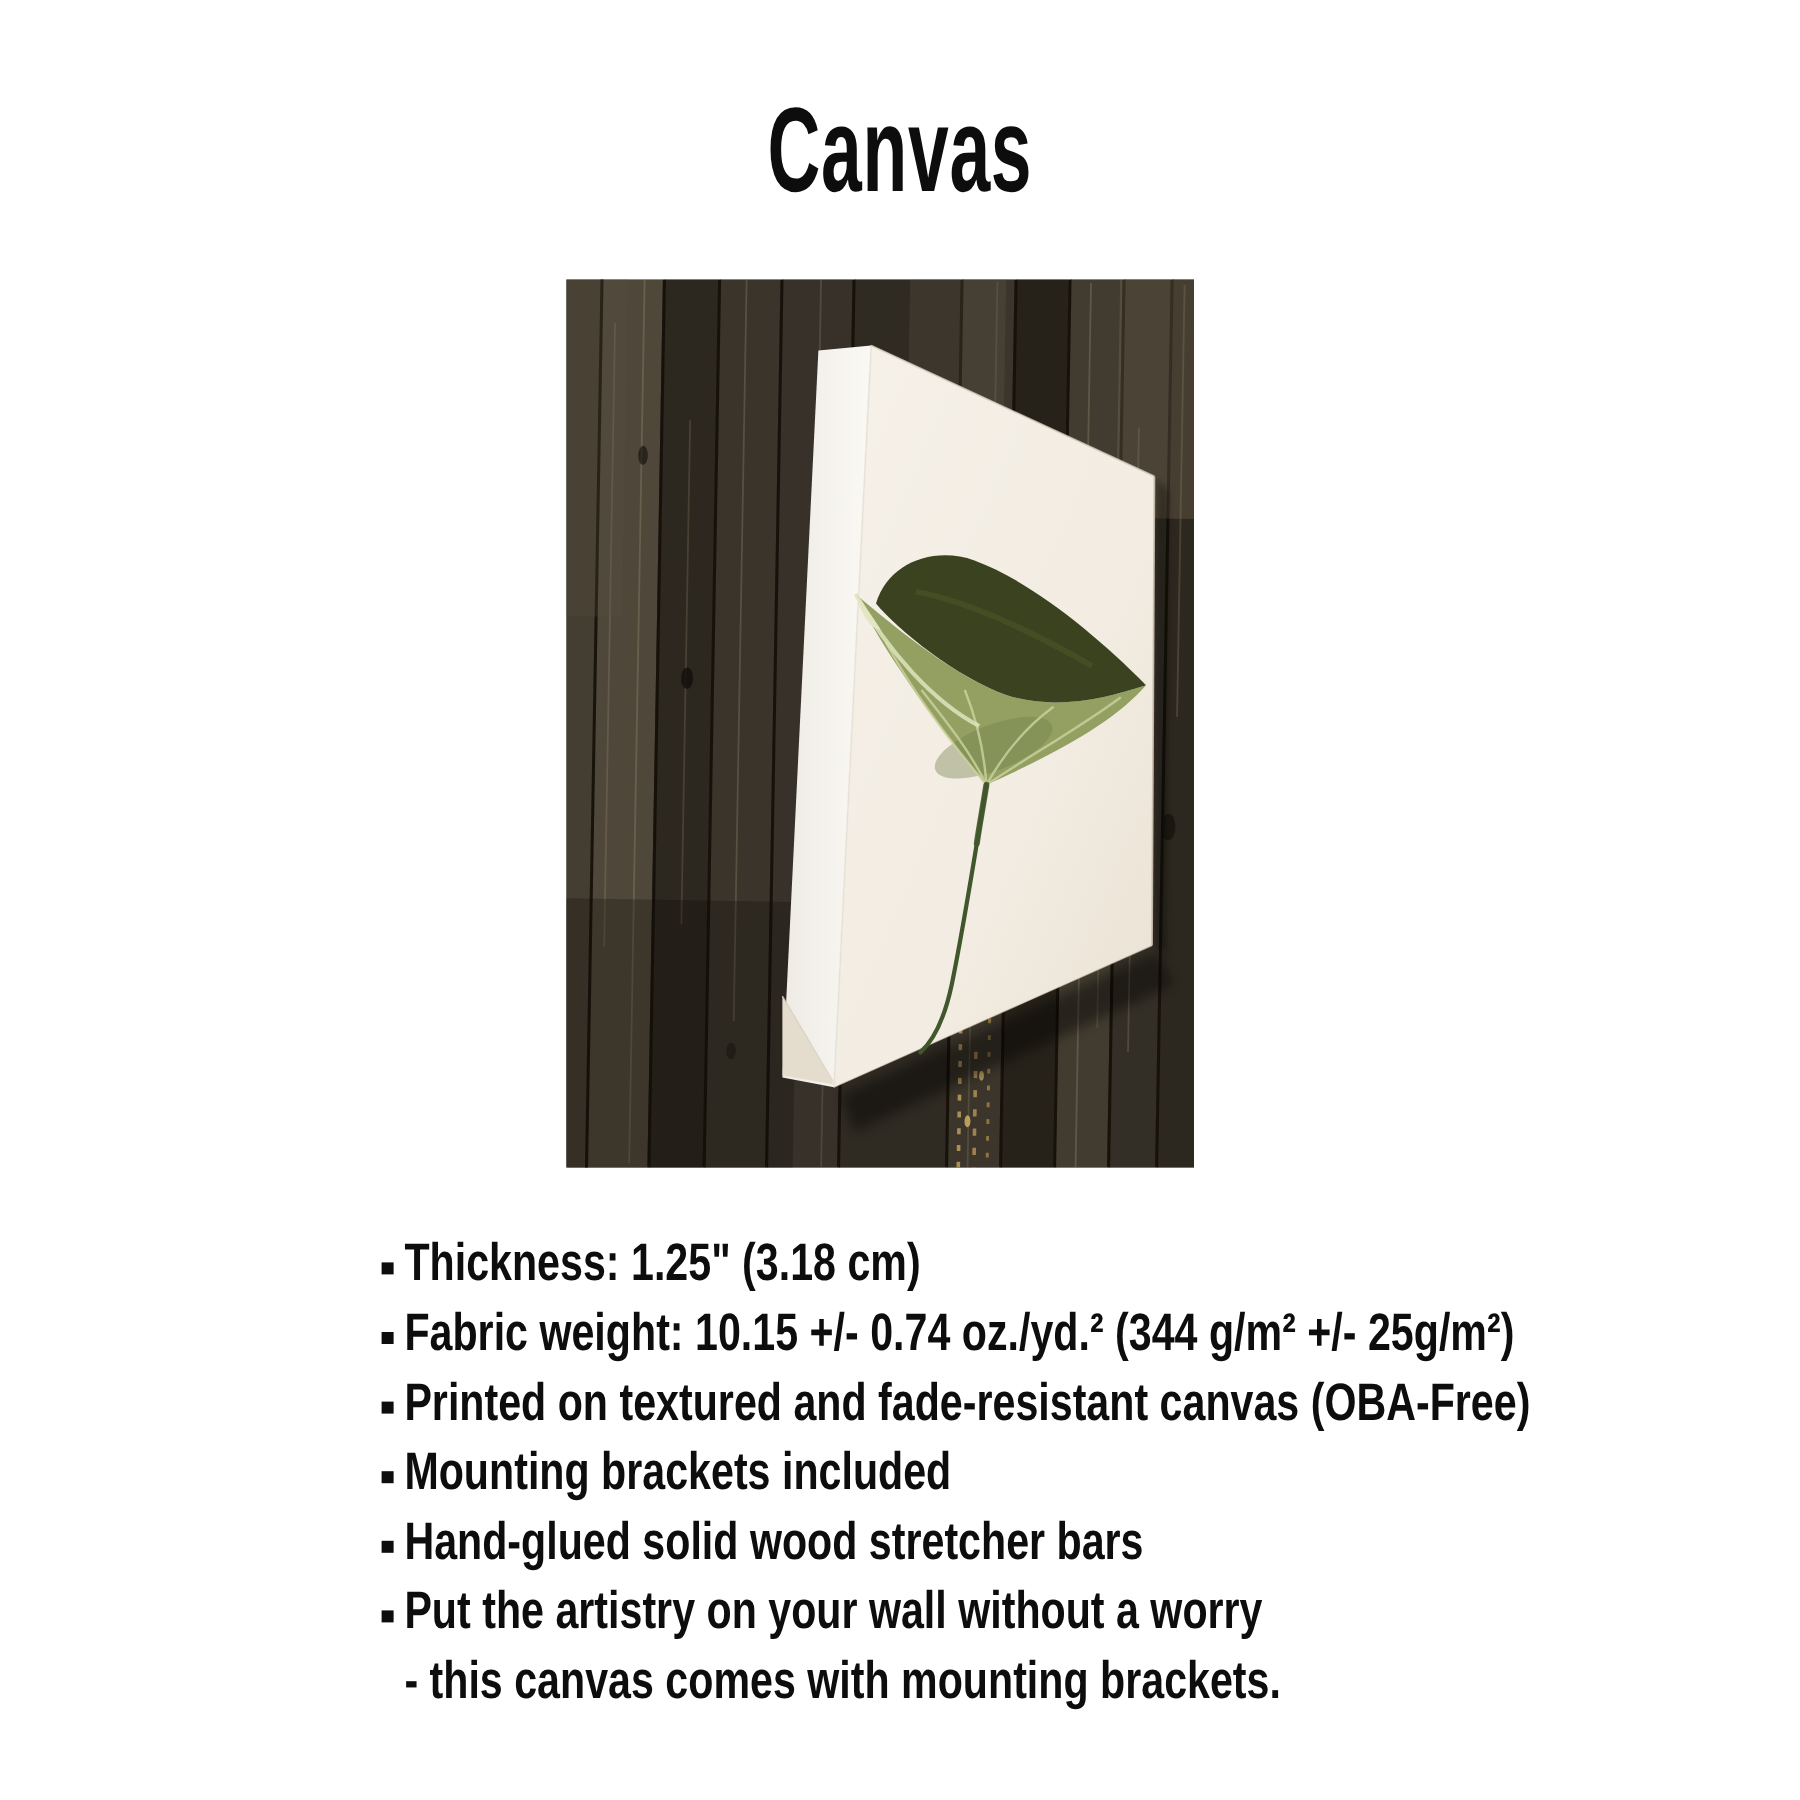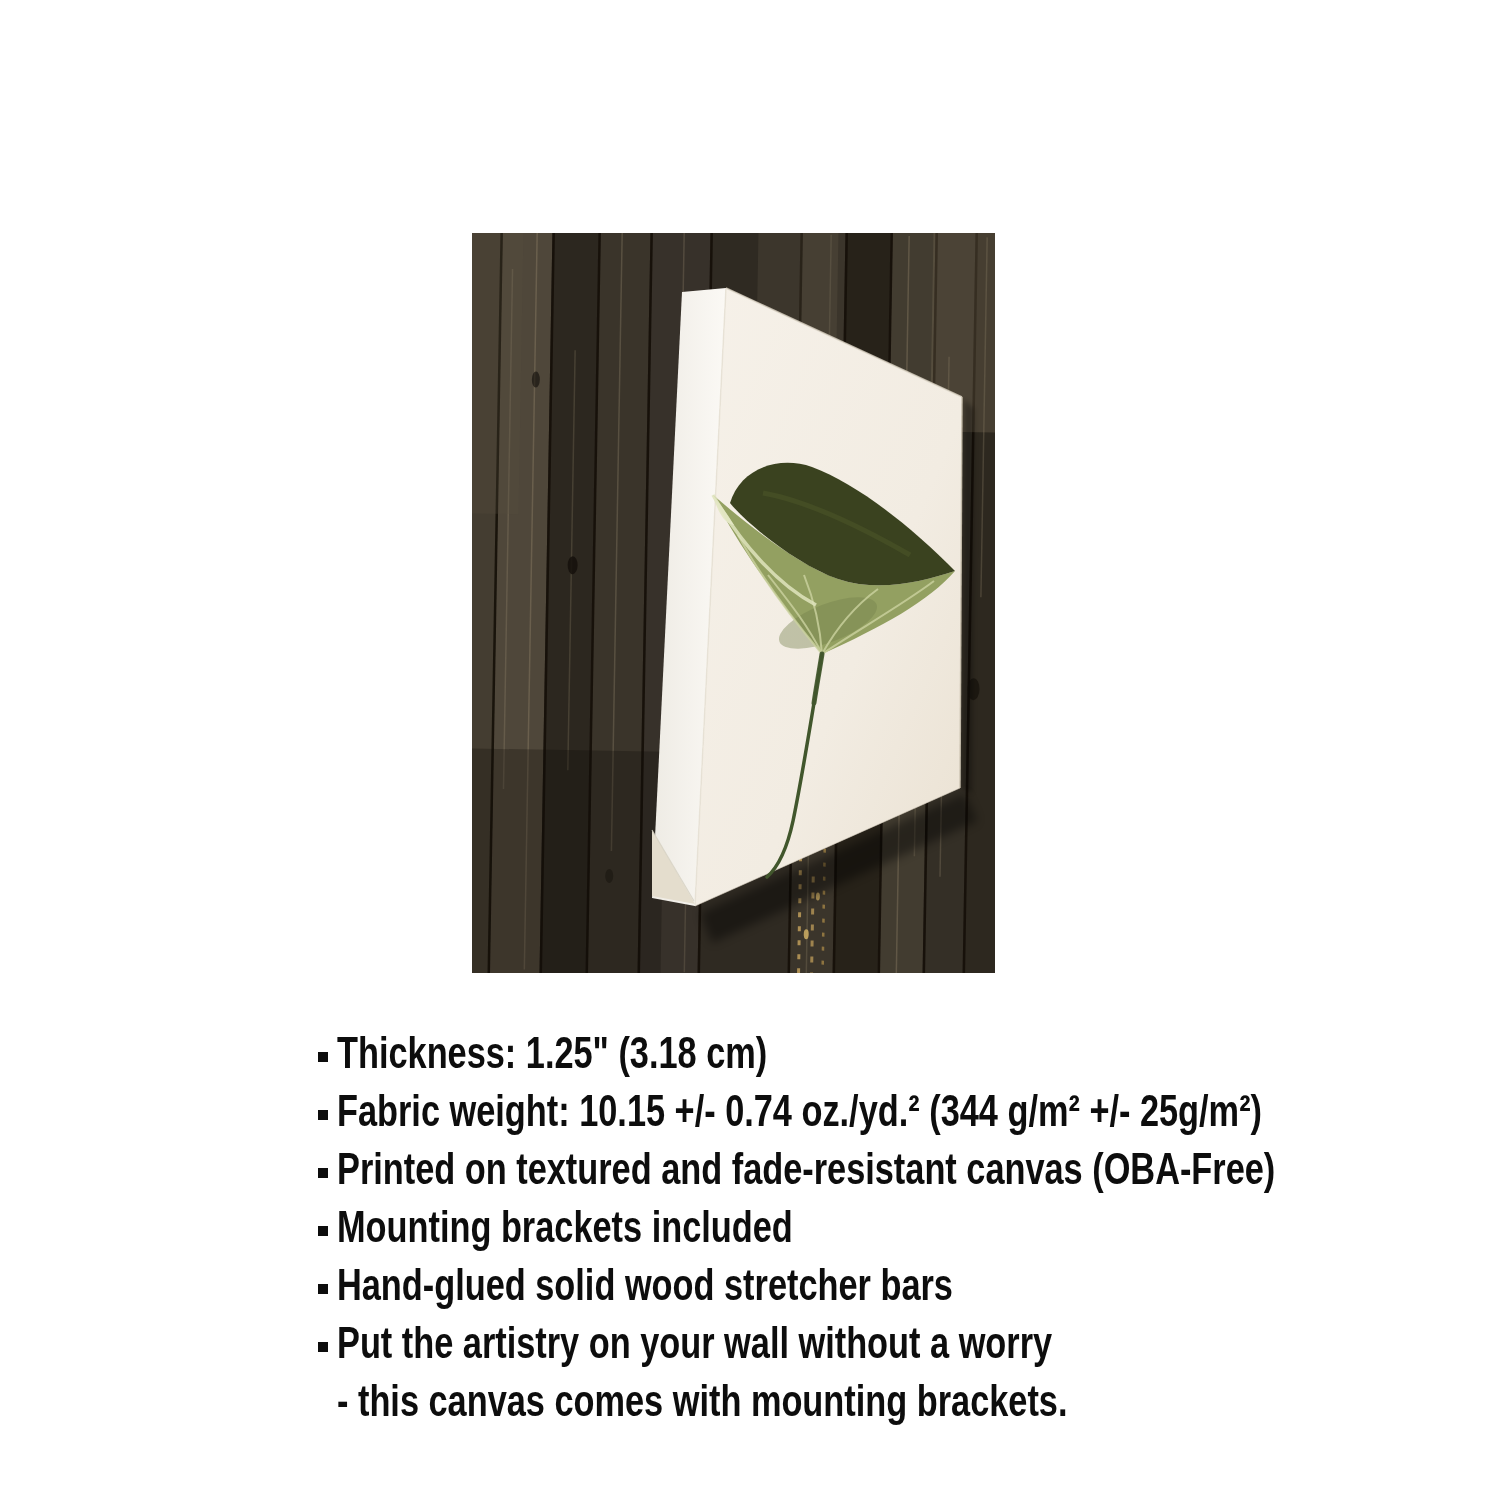--- a/index.html
+++ b/index.html
@@ -70,20 +70,23 @@
     line-height: 58px;
     font-weight: bold;
     white-space: nowrap;
   }
 </style>
 </head>
 <body>
 
 <div class="page">
 
+  <div class="title-wrap">
+    <span class="title-squeeze">Canvas</span>
+  </div>
 
   <figure class="photo">
     <svg viewBox="0 0 523 740" xmlns="http://www.w3.org/2000/svg">
       <defs>
         <linearGradient id="faceGrad" x1="0" y1="0" x2="1" y2="1">
           <stop offset="0" stop-color="#f6f1e9"></stop>
           <stop offset="0.6" stop-color="#f2ece2"></stop>
           <stop offset="1" stop-color="#eae1d2"></stop>
         </linearGradient>
         <linearGradient id="sideGrad" x1="0" y1="0" x2="1" y2="0">

